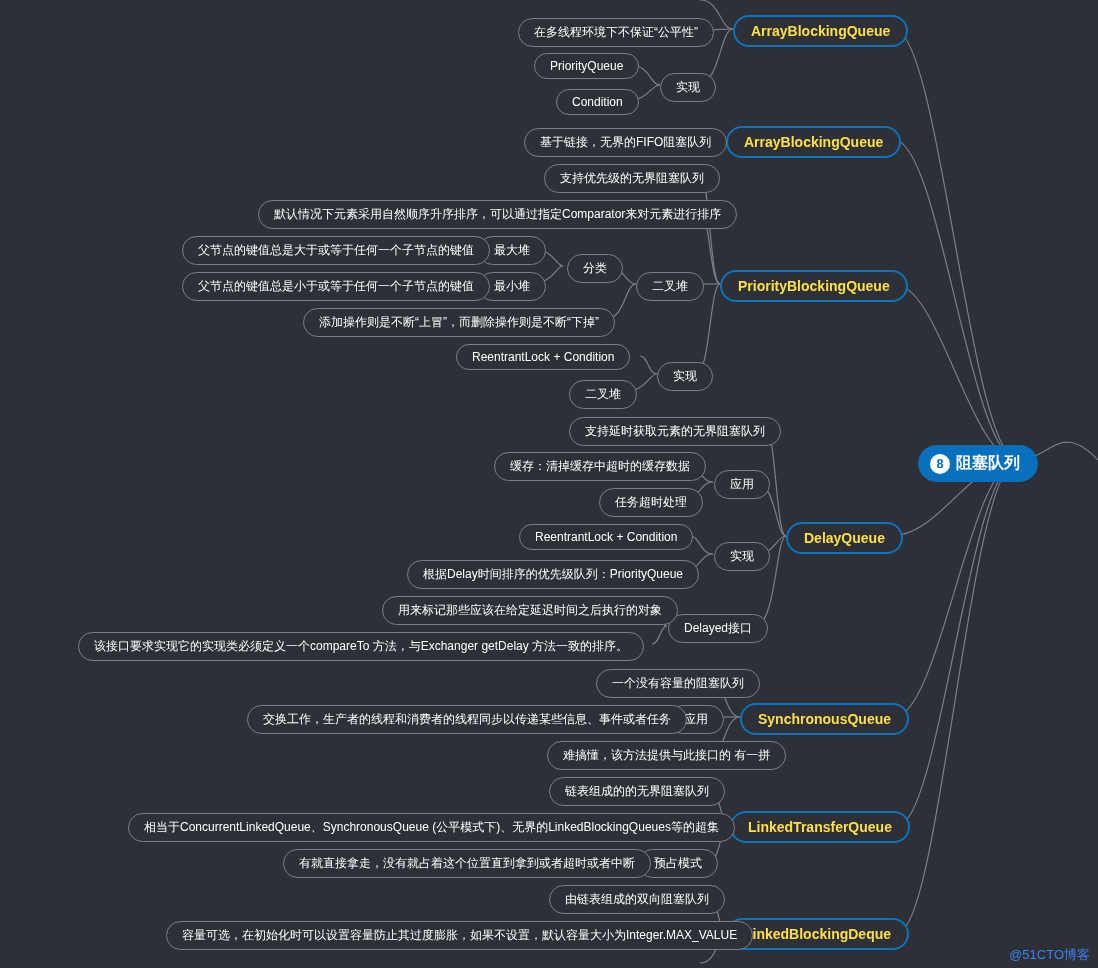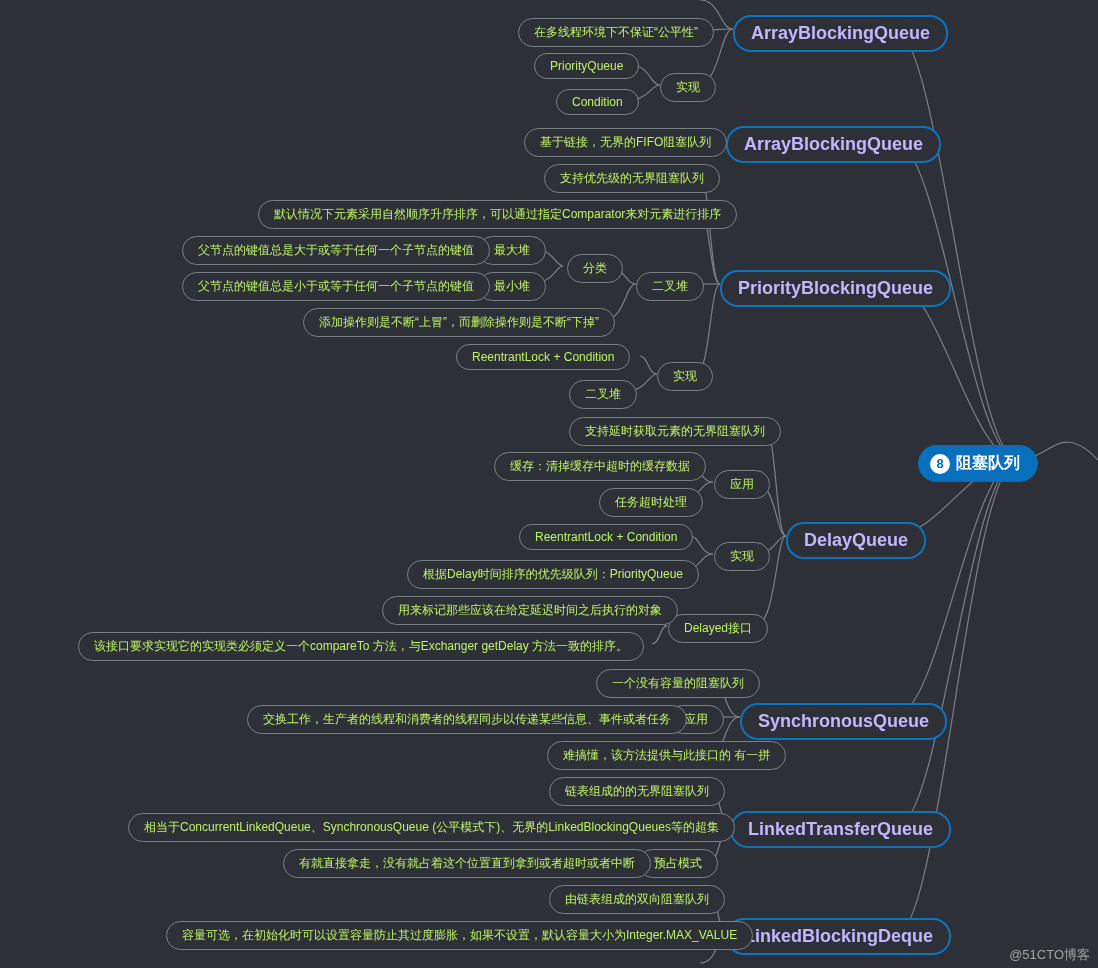--- a/index.html
+++ b/index.html
@@ -11,65 +11,65 @@
     height: 968px;
     overflow: hidden;
     position: relative;
   }
   .node {
     position: absolute;
     border-radius: 18px;
     padding: 5px 15px;
     font-size: 12px;
     white-space: nowrap;
-    color: #bef264;
+    color: #ffffff;
     background: #2d3037;
     z-index: 2;
   }
   .root {
     background: #076fbb;
     color: #fff;
     font-weight: bold;
     font-size: 16px;
     padding: 8px 18px 8px 12px;
     border-radius: 22px;
     display:flex;
     align-items:center;
     gap:6px;
   }
   .root .num {
     width:20px;height:20px;border-radius:50%;background:#fff;color:#076fbb;
     display:inline-flex;align-items:center;justify-content:center;font-size:13px;font-weight:bold;
   }
   .major {
     border: 2px solid #0e73bd;
-    color: #c4b5fd;
+    color: #fde047;
     font-weight: bold;
-    font-size: 18px;
+    font-size: 14px;
     padding: 6px 16px;
   }
   .minor {
     border: 1px solid #7b8087;
   }
   svg.lines {
     position:absolute;
     left:0;top:0;
     width:1098px;height:968px;
     z-index:1;
   }
   svg.lines path {
     stroke:#7b8087;
     stroke-width:1.2;
     fill:none;
   }
   .watermark {
     position:absolute;
     right:8px;
     bottom:4px;
-    color:#a3a3a3;
+    color:#3b82f6;
     font-size:13px;
     text-align:right;
   }
 </style>
 </head>
 <body>
 
 <svg class="lines">
 
   <path d="M1018 460 C 970 460 940 29 894 29"></path>

